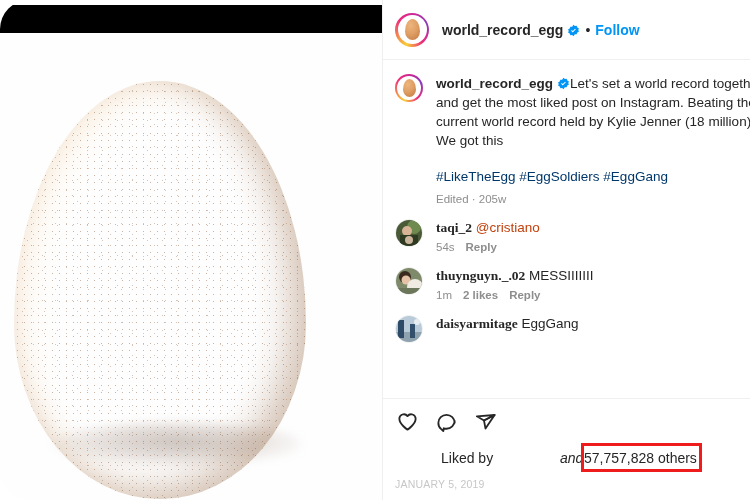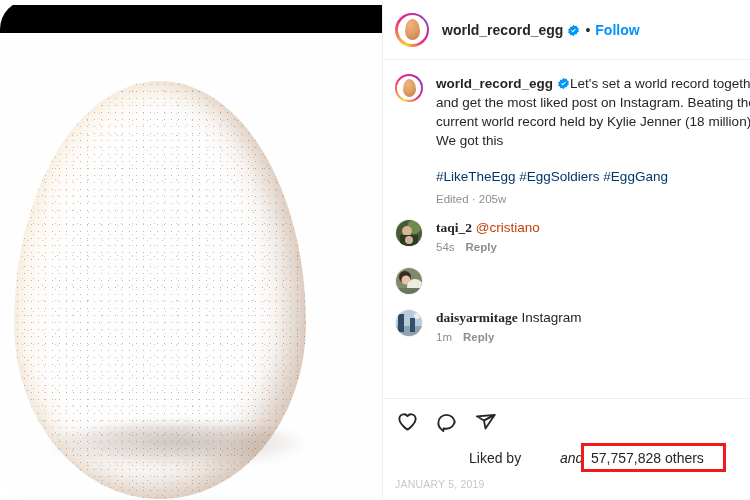--- a/index.html
+++ b/index.html
@@ -268,40 +268,39 @@
 
   .liked-row {
     position: relative;
     margin-top: 15px;
     height: 22px;
     font-size: 14px;
     color: #262626;
   }
   .liked-by {
     position: absolute;
-    left: 74px;
+    left: 46px;
     top: 2px;
   }
   .liked-and {
     position: absolute;
     left: 165px;
     top: 2px;
     font-style: italic;
   }
   .like-count-box {
     position: absolute;
     left: 186px;
     top: -5px;
-    width: 145px;
+    width: 121px;
     height: 29px;
     border: 3px solid #ee1c1c;
     box-sizing: border-box;
     display: flex;
     align-items: center;
-    padding-left: 7px;
   }
   .like-count-text {
     font-size: 14px;
     color: #262626;
   }
   .post-date {
     margin-top: 8px;
     font-size: 10.5px;
     letter-spacing: 0.2px;
     color: #c7c7c7;
@@ -382,38 +381,42 @@
       <div class="comment">
         <div class="c-avatar">
           <svg width="26" height="26" viewBox="0 0 26 26">
             <rect width="26" height="26" fill="#7e8a6a"></rect>
             <circle cx="9" cy="9" r="6" fill="#3a2a20"></circle>
             <circle cx="10" cy="12" r="4.5" fill="#e6c3a6"></circle>
             <circle cx="19" cy="19" r="8" fill="#efeae2"></circle>
             <rect x="0" y="20" width="26" height="6" fill="#6b765a"></rect>
           </svg>
         </div>
+        <div class="c-body">
+          <div class="c-text"><span class="c-user">thuynguyn._.02</span>
+            <span>MESSIIIIIII</span></div>
+          <div class="c-sub">
+            <span class="t">1m</span><span>2 likes</span><span>Reply</span>
+          </div>
+        </div>
       </div>
 
       <div class="comment">
         <div class="c-avatar">
           <svg width="26" height="26" viewBox="0 0 26 26">
             <rect width="26" height="26" fill="#b9cbd8"></rect>
             <rect x="0" y="16" width="26" height="10" fill="#8fa3ae"></rect>
             <rect x="2" y="4" width="6" height="18" fill="#2d4a66"></rect>
             <rect x="14" y="8" width="5" height="14" fill="#32506c"></rect>
             <circle cx="21" cy="6" r="3" fill="#e8eef2"></circle>
           </svg>
         </div>
         <div class="c-body">
           <div class="c-text"><span class="c-user">daisyarmitage</span>
-            <span>Instagram</span></div>
-          <div class="c-sub">
-            <span class="t">1m</span><span>Reply</span>
-          </div>
+            <span>EggGang</span></div>
         </div>
       </div>
 
     </div>
 
     <div class="action-bar">
       <div class="icons-row">
         <div class="icon-btn">
           <svg width="23" height="23" viewBox="0 0 24 24" fill="none" stroke="#262626" stroke-width="1.9" stroke-linecap="round" stroke-linejoin="round">
             <path d="M12 20.5S3.5 14.8 3.5 9.2A4.7 4.7 0 0 1 12 6.4a4.7 4.7 0 0 1 8.5 2.8c0 5.6-8.5 11.3-8.5 11.3z"></path>

